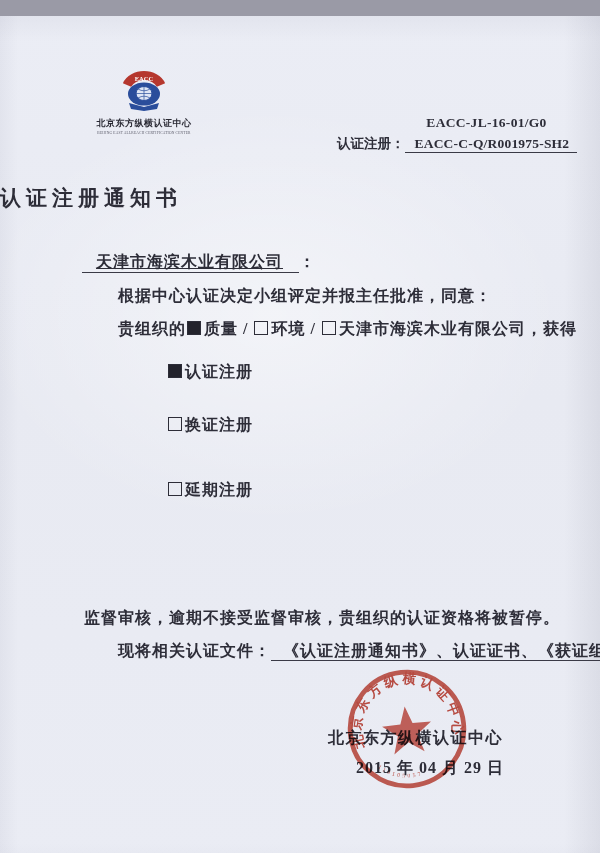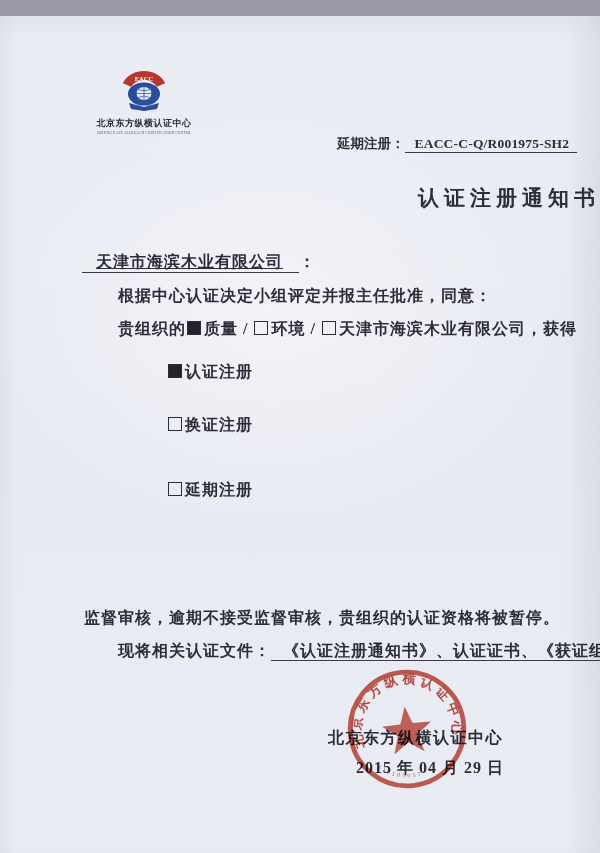--- a/index.html
+++ b/index.html
@@ -24,21 +24,21 @@
   .sq.filled{background:#23232c;}
   
   .logo-wrap{left:92px;top:54px;width:104px;text-align:center;}
   .logo-org-cn{font-size:9px;font-weight:bold;letter-spacing:.5px;margin-top:1px;color:#2a2a34;}
   .logo-org-en{font-size:4px;color:#5a5a68;letter-spacing:.2px;transform:scale(.9);}
   .doc-code{left:404px;top:99px;width:165px;font-size:13.5px;font-weight:bold;letter-spacing:.3px;text-align:center;}
   .contract-line{left:337px;top:119px;font-size:13.5px;white-space:nowrap;}
   .contract-label{font-weight:600;}
   .contract-no{font-weight:bold;letter-spacing:.2px;padding:0 8px 1px 10px;}
   
-  .doc-title{left:0;top:168px;width:100%;text-align:right;font-size:21px;font-weight:bold;letter-spacing:5px;}
+  .doc-title{left:0;top:168px;width:100%;text-align:left;font-size:21px;font-weight:bold;letter-spacing:5px;}
   
   .opt{white-space:nowrap;font-size:16px;font-weight:600;letter-spacing:1px;}
   
   .blank-ord{display:inline-block;min-width:46px;text-align:center;border-bottom:1.2px solid #3a3a46;}
   
   .sig-org{left:328px;top:712px;font-size:16px;font-weight:600;letter-spacing:1.5px;}
   .sig-date{left:356px;top:742px;font-size:16px;font-weight:600;letter-spacing:1px;}
   .seal{left:345px;top:651px;width:124px;height:124px;mix-blend-mode:multiply;opacity:.88;transform:rotate(-6deg);}
 </style>
 </head>
@@ -53,22 +53,23 @@
       <ellipse cx="23" cy="24" rx="16" ry="11.5" fill="#2a4d9b"></ellipse>
       <ellipse cx="23" cy="23.5" rx="8" ry="7" fill="#dfe6f5"></ellipse>
       <ellipse cx="23" cy="23.5" rx="8" ry="7" fill="none" stroke="#2a4d9b" stroke-width="1"></ellipse>
       <path d="M 15 23.5 H 31 M 23 16.5 V 30.5 M 17 19 A 10 8 0 0 0 29 19 M 17 28 A 10 8 0 0 1 29 28" stroke="#2a4d9b" stroke-width=".7" fill="none"></path>
       <path d="M 8 33 L 23 37 L 38 33 L 36 39 L 23 41 L 10 39 Z" fill="#2a4d9b"></path>
     </svg>
     <div class="logo-org-cn">北京东方纵横认证中心</div>
     <div class="logo-org-en">BEIJING EAST ALLREACH CERTIFICATION CENTER</div>
   </div>
 
+  <div class="abs doc-code">EACC-JL-16-01/G0</div>
   <div class="abs contract-line">
-    <span class="contract-label">延期注册：</span><span class="contract-no u">EACC-C-Q/R001975-SH2</span>
+    <span class="contract-label">认证注册：</span><span class="contract-no u">EACC-C-Q/R001975-SH2</span>
   </div>
 
   <div class="abs doc-title">认证注册通知书</div>
 
   <div class="abs body-line" style="left:82px;top:236px;">
     <span class="u b" style="padding:0 16px 2px 14px;text-decoration:underline;">天津市海滨木业有限公司</span><span class="b">：</span>
   </div>
 
   <div class="abs body-line" style="left:118px;top:270px;">根据中心认证决定小组评定并报主任批准，同意：</div>
 

